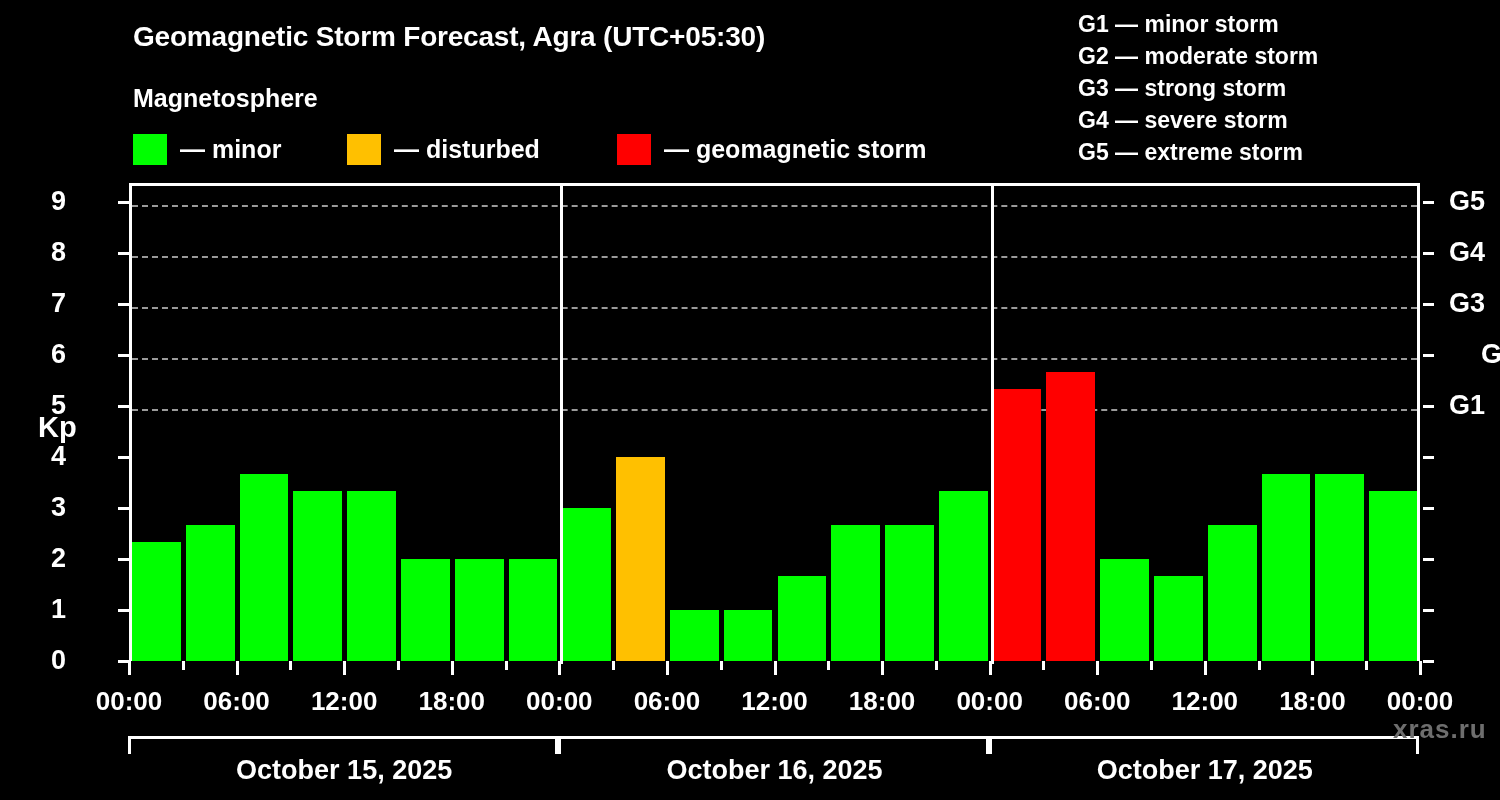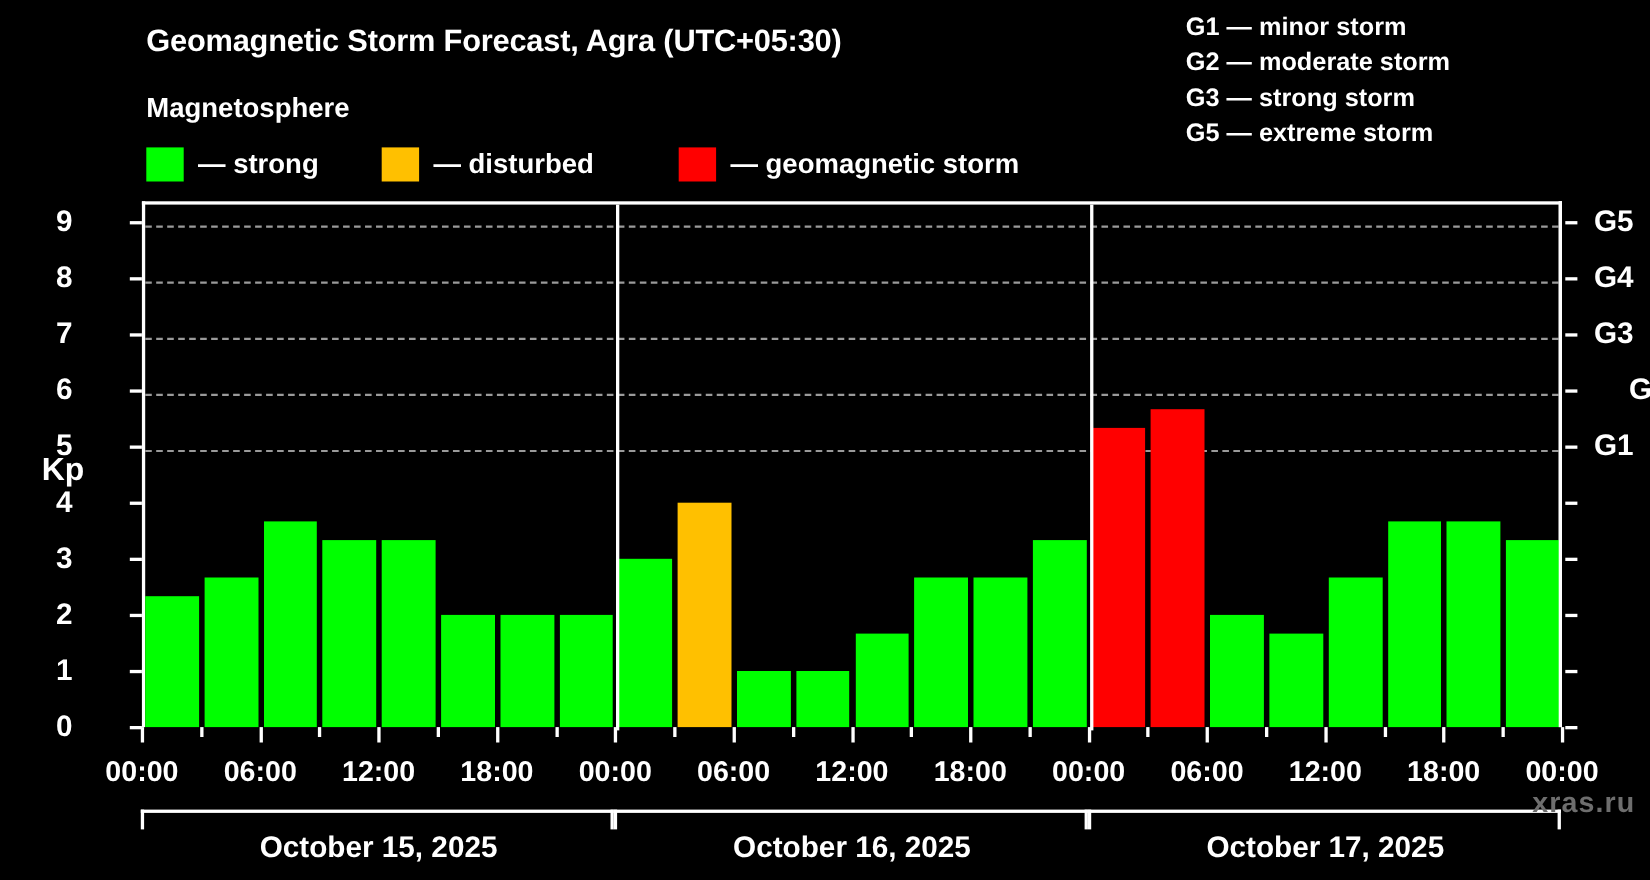--- a/index.html
+++ b/index.html
@@ -95,36 +95,37 @@
 <body>
 
 <div id="stage">
 
   <div class="title">Geomagnetic Storm Forecast, Agra (UTC+05:30)</div>
   <div class="subtitle">Magnetosphere</div>
 
   <div class="mlegend" id="mlegend">
       <div class="item" style="left: 0px;">
         <span class="swatch" style="background: rgb(0, 255, 0);"></span>
-        <span class="mtext">— strong</span>
+        <span class="mtext">— minor</span>
       </div>
       <div class="item" style="left: 214px; text-align: center;">
         <span class="swatch" style="background: rgb(255, 192, 0);"></span>
         <span class="mtext">— disturbed</span>
       </div>
       <div class="item" style="left: 484px;">
         <span class="swatch" style="background: rgb(255, 0, 0);"></span>
         <span class="mtext">— geomagnetic storm</span>
       </div>
     </div>
 
   <div class="glegend" id="glegend">
       <div class="grow">G1 — minor storm</div>
       <div class="grow">G2 — moderate storm</div>
       <div class="grow">G3 — strong storm</div>
+      <div class="grow">G4 — severe storm</div>
       <div class="grow">G5 — extreme storm</div>
     </div>
 
   <div class="kplabel">Kp</div>
 
   <div id="plot">
     <div id="plotinner">
         <div class="gridline" style="top: 223px;"></div>
         <div class="gridline" style="top: 172px;"></div>
         <div class="gridline" style="top: 121px;"></div>

